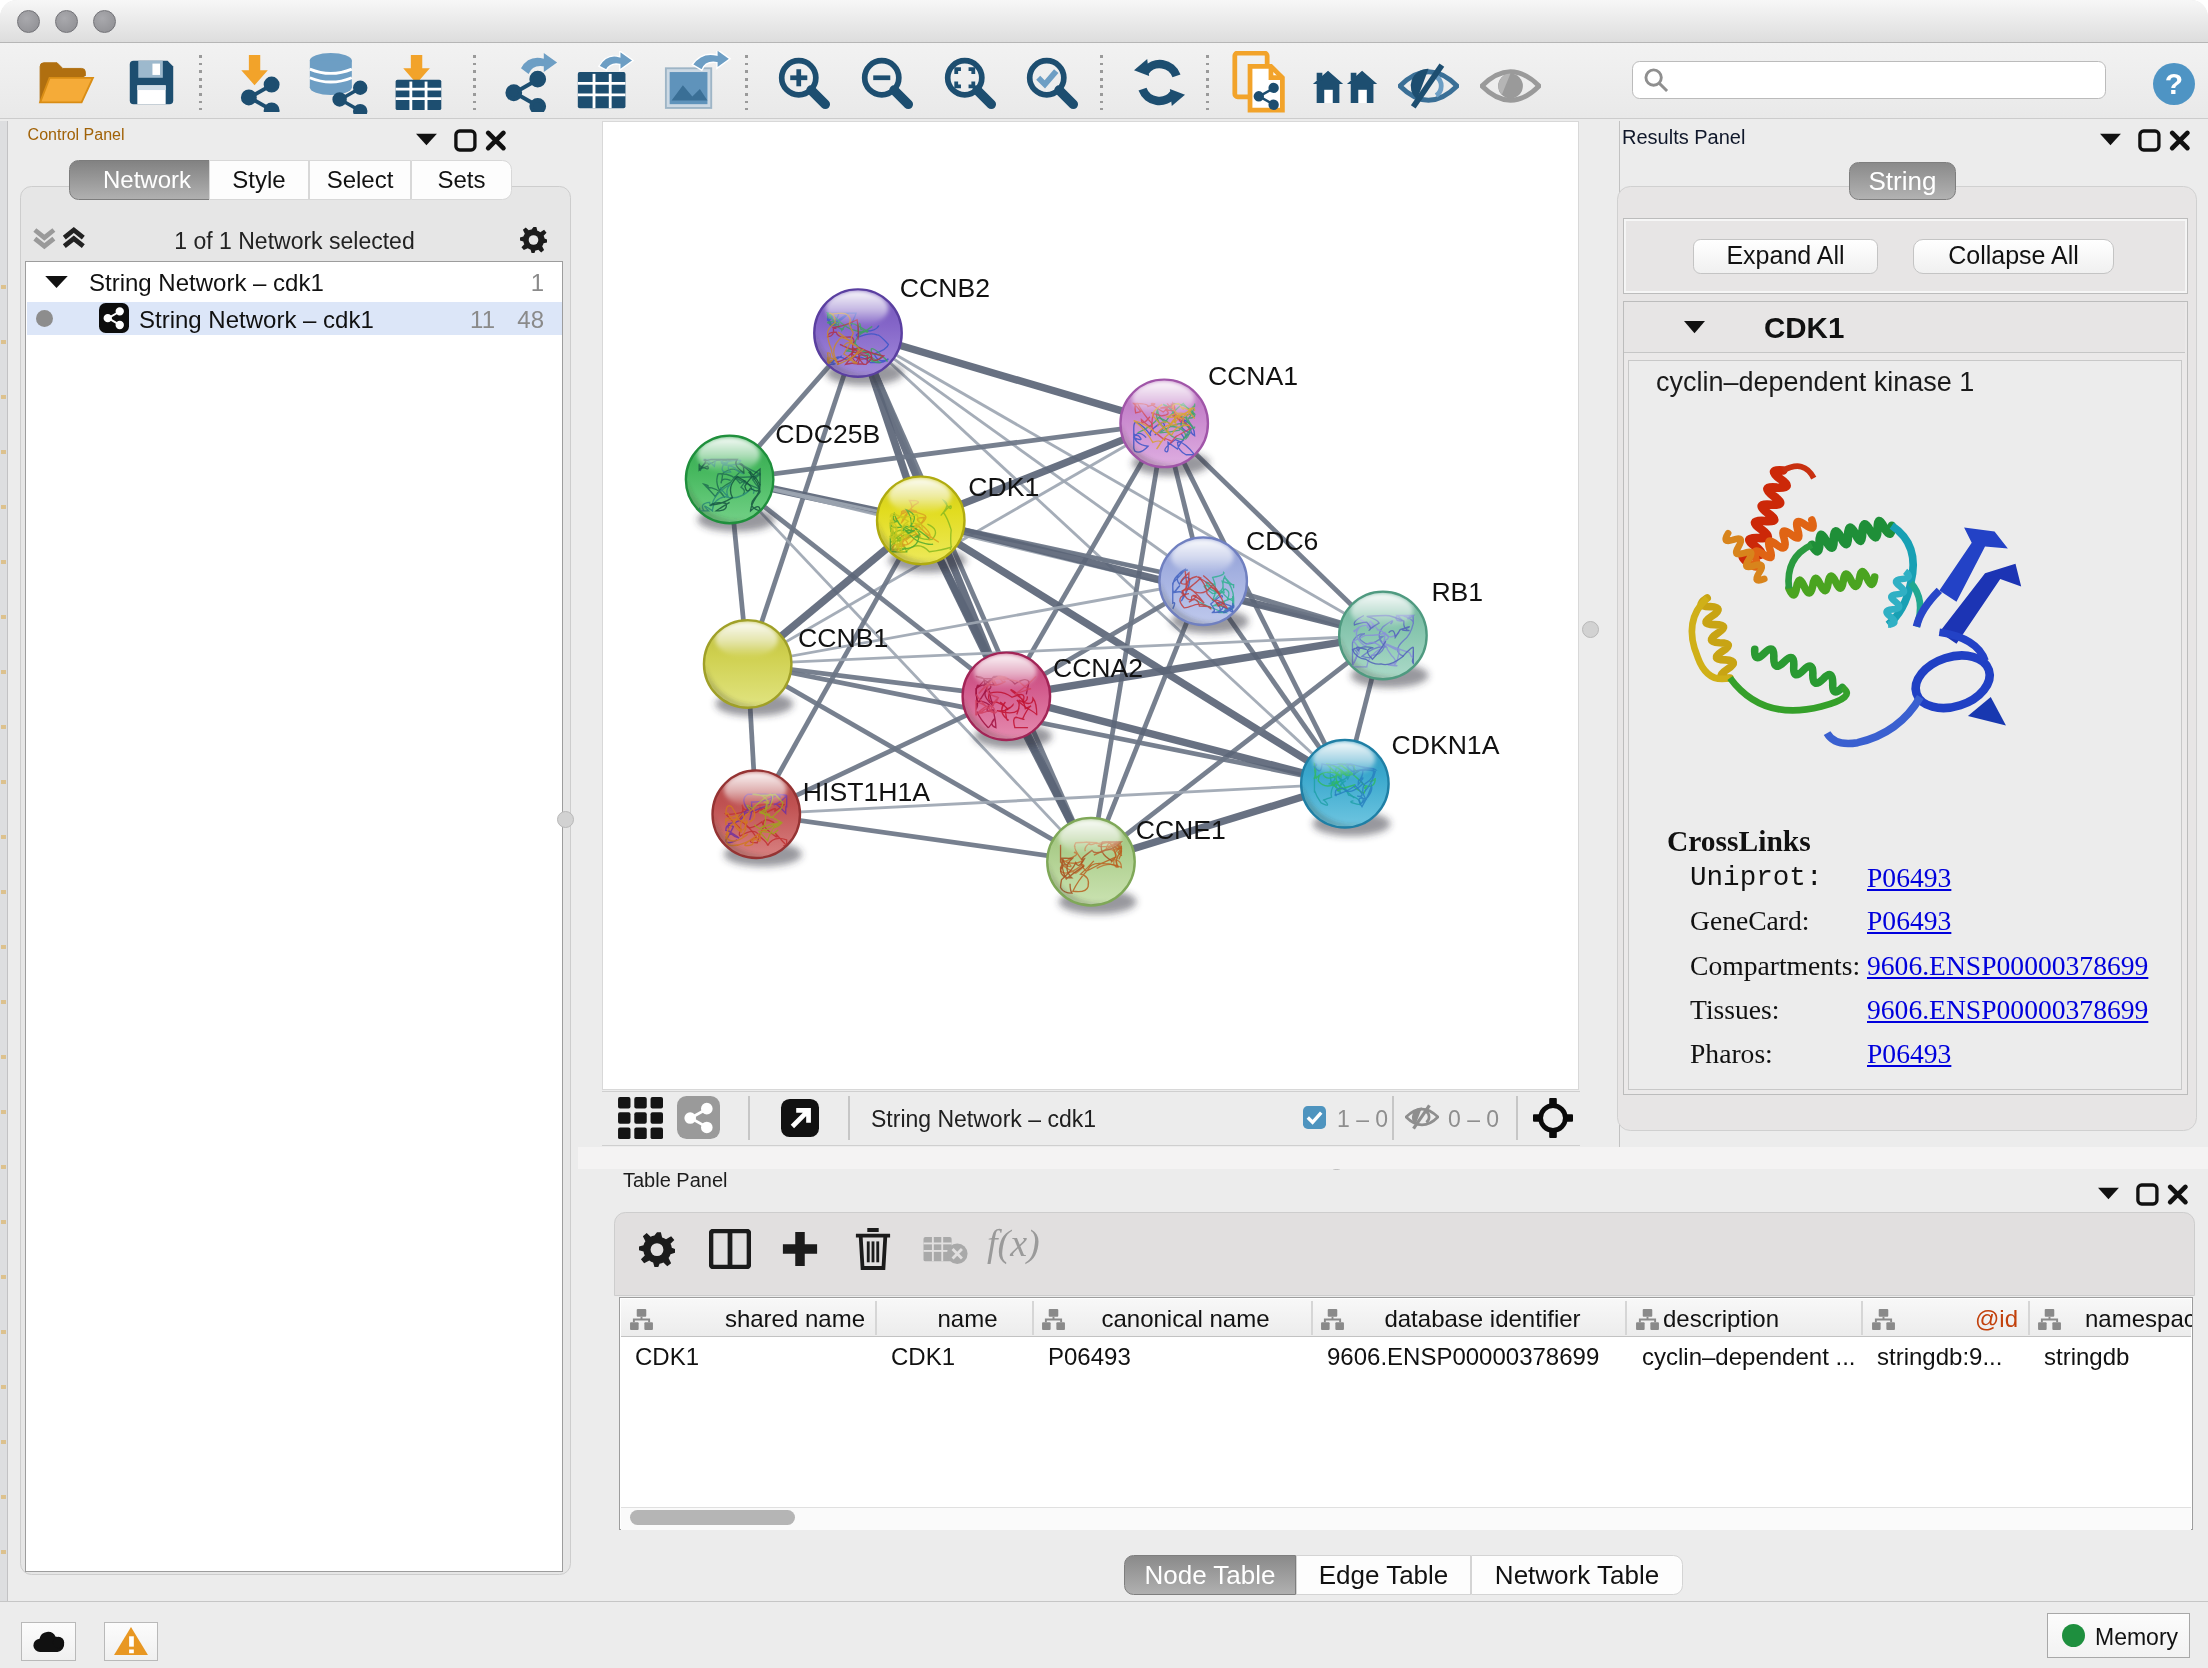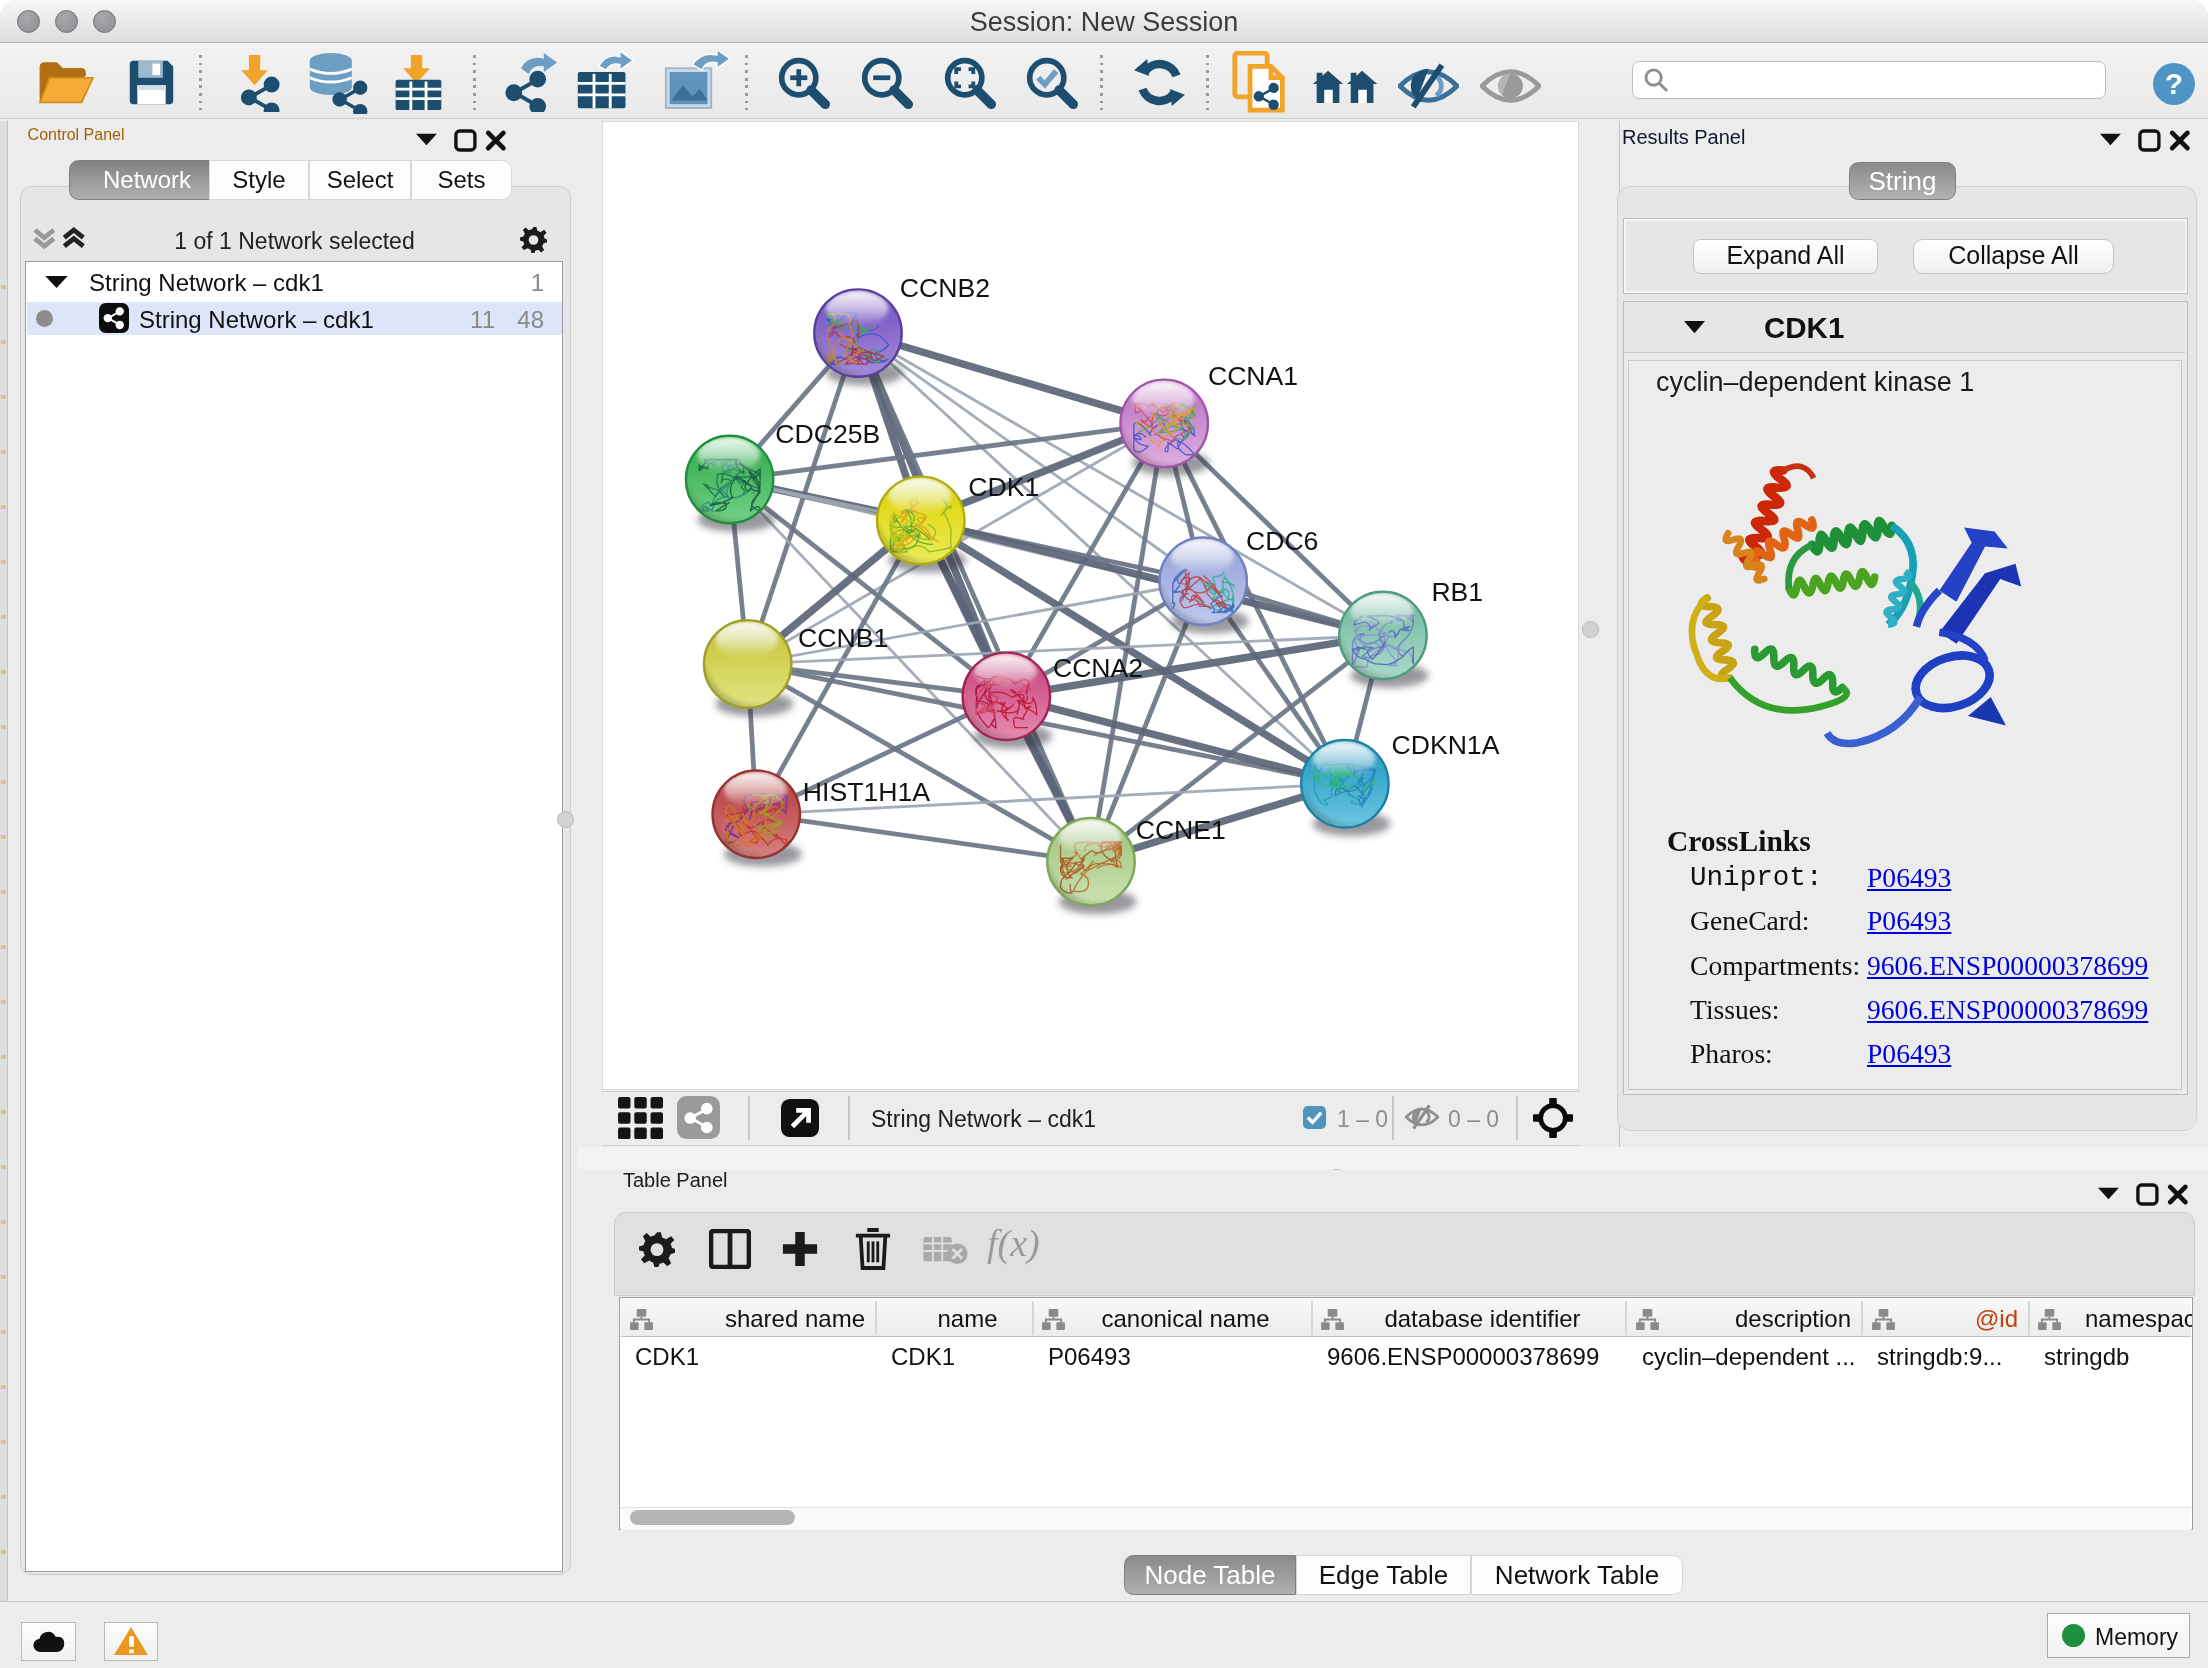--- a/index.html
+++ b/index.html
@@ -6,21 +6,20 @@
 #win{position:absolute;left:0;top:0;width:2208px;height:1668px;background:#ececec;border-radius:17px 17px 0 0;overflow:hidden}
 .abs{position:absolute}
 .txt{white-space:nowrap}
 </style></head><body>
 <div id="win">
 
 <div class="abs" style="left:0;top:0;width:2208px;height:43px;background:linear-gradient(#f7f7f7,#dddddd);border-bottom:1.9px solid #b6b6b6;border-radius:17px 17px 0 0"></div>
 <div class="abs" style="left:17px;top:9.5px;width:23px;height:23px;border-radius:50%;background:radial-gradient(circle at 40% 35%,#a9a9ad,#8d8d91);border:1.9px solid #727277"></div>
 <div class="abs" style="left:55px;top:9.5px;width:23px;height:23px;border-radius:50%;background:radial-gradient(circle at 40% 35%,#a9a9ad,#8d8d91);border:1.9px solid #727277"></div>
 <div class="abs" style="left:93px;top:9.5px;width:23px;height:23px;border-radius:50%;background:radial-gradient(circle at 40% 35%,#a9a9ad,#8d8d91);border:1.9px solid #727277"></div>
-<div class="abs txt" style="left:0;top:6.7px;width:2208px;text-align:center;font-size:27px;color:#3c3c3c">Session: New Session</div>
 <div class="abs" style="left:0;top:43px;width:2208px;height:76px;background:linear-gradient(#f2f2f2,#e9e9e9);border-bottom:1.9px solid #cccccc"></div>
 <svg class="abs" style="left:38px;top:59px" width="57" height="49" viewBox="0 0 60 52">
       <path d="M2 46 L2 8 Q2 4 6 4 L20 4 L26 10 L46 10 Q50 10 50 14 L50 18" fill="#b06f10" stroke="#b06f10"></path>
       <path d="M2 46 L12 20 L58 20 L46 46 Z" fill="#f5ab38" stroke="#d98d15" stroke-width="2"></path>
     </svg>
 <svg class="abs" style="left:126px;top:57px" width="51" height="51" viewBox="0 0 54 54">
       <path d="M4 8 Q4 4 8 4 L44 4 L50 10 L50 46 Q50 50 46 50 L8 50 Q4 50 4 46 Z" fill="#1d4e70"></path>
       <rect x="13" y="4" width="26" height="18" fill="#9db9cd"></rect>
       <rect x="28" y="7" width="8" height="12" fill="#ffffff"></rect>
       <rect x="12" y="30" width="30" height="20" fill="#ffffff"></rect>
@@ -696,21 +695,21 @@
 <svg class="abs" style="left:1636px;top:1309px" width="23" height="21" viewBox="0 0 24 22">
       <g fill="#8a8a8a">
         <rect x="7" y="0" width="10" height="8" rx="1"></rect>
         <rect x="0" y="14" width="9" height="8" rx="1"></rect>
         <rect x="15" y="14" width="9" height="8" rx="1"></rect>
       </g>
       <g stroke="#8a8a8a" stroke-width="2" fill="none">
         <path d="M12 8 L12 11 M4 14 L4 11 L20 11 L20 14"></path>
       </g>
     </svg>
-<div class="abs txt" style="left:1663px;top:1305px;width:188px;text-align:right;font-size:24px;color:#111111">description</div>
+<div class="abs txt" style="left:1663px;top:1305px;width:188px;text-align:left;font-size:24px;color:#111111">description</div>
 <div class="abs" style="left:1861px;top:1301px;width:1.9px;height:34px;background:#d6d6d6"></div>
 <svg class="abs" style="left:1872px;top:1309px" width="23" height="21" viewBox="0 0 24 22">
       <g fill="#8a8a8a">
         <rect x="7" y="0" width="10" height="8" rx="1"></rect>
         <rect x="0" y="14" width="9" height="8" rx="1"></rect>
         <rect x="15" y="14" width="9" height="8" rx="1"></rect>
       </g>
       <g stroke="#8a8a8a" stroke-width="2" fill="none">
         <path d="M12 8 L12 11 M4 14 L4 11 L20 11 L20 14"></path>
       </g>

